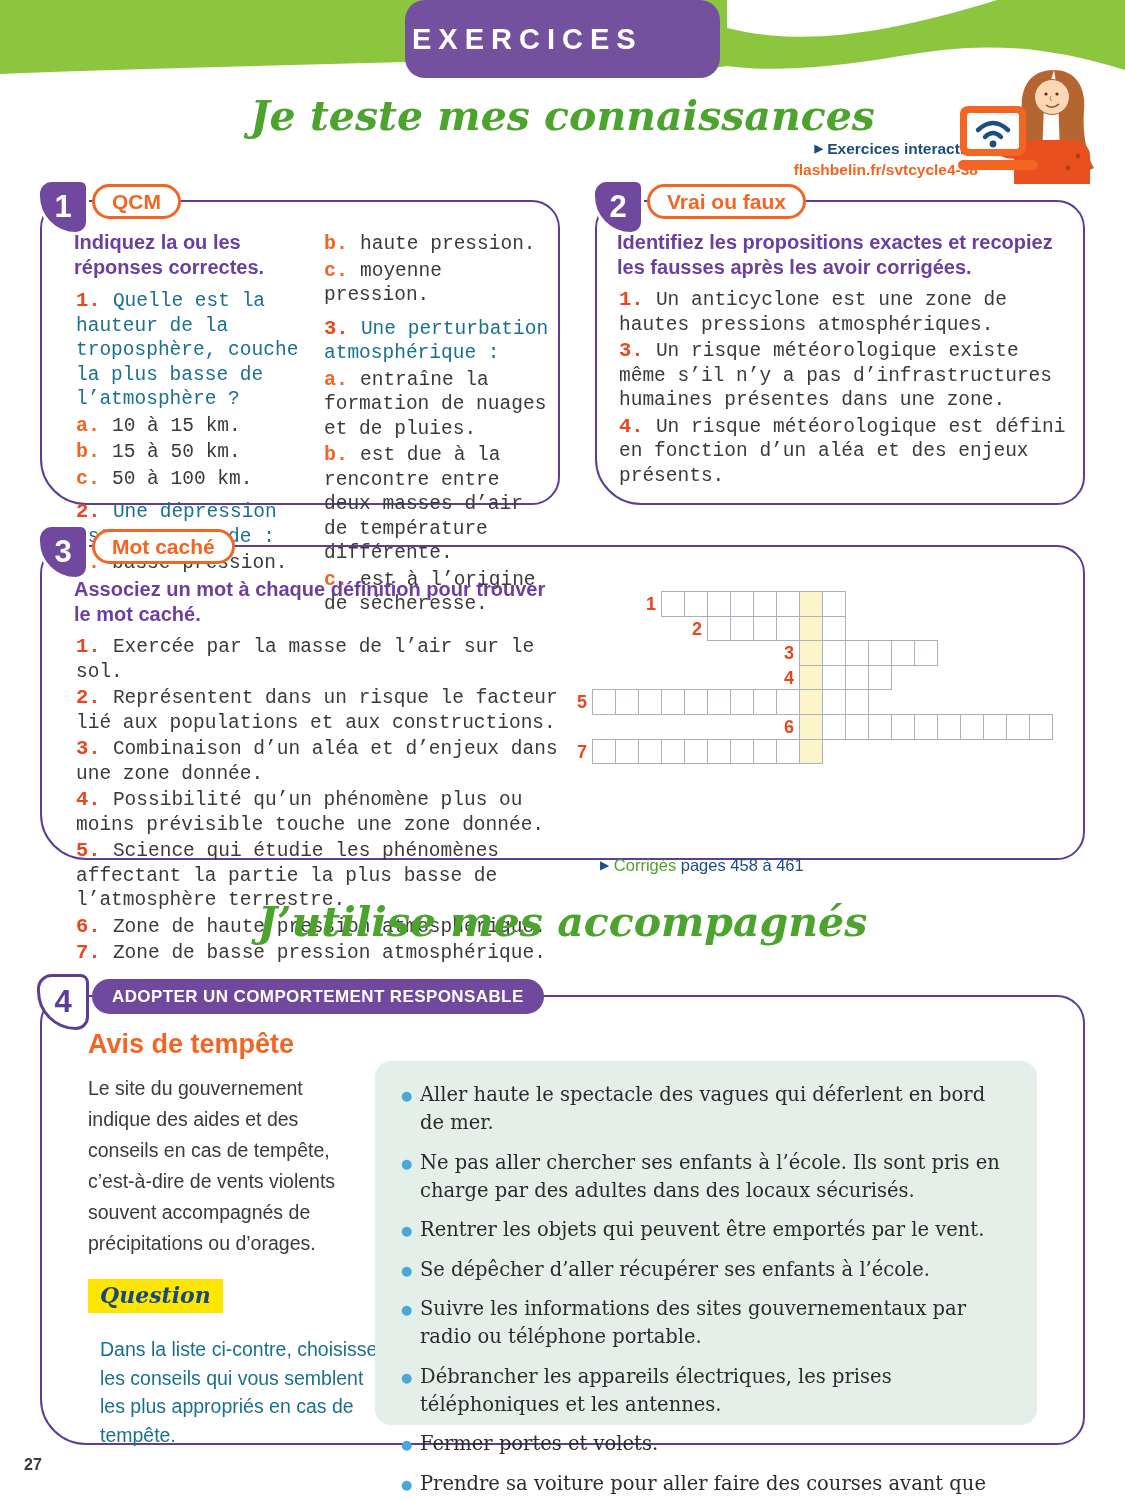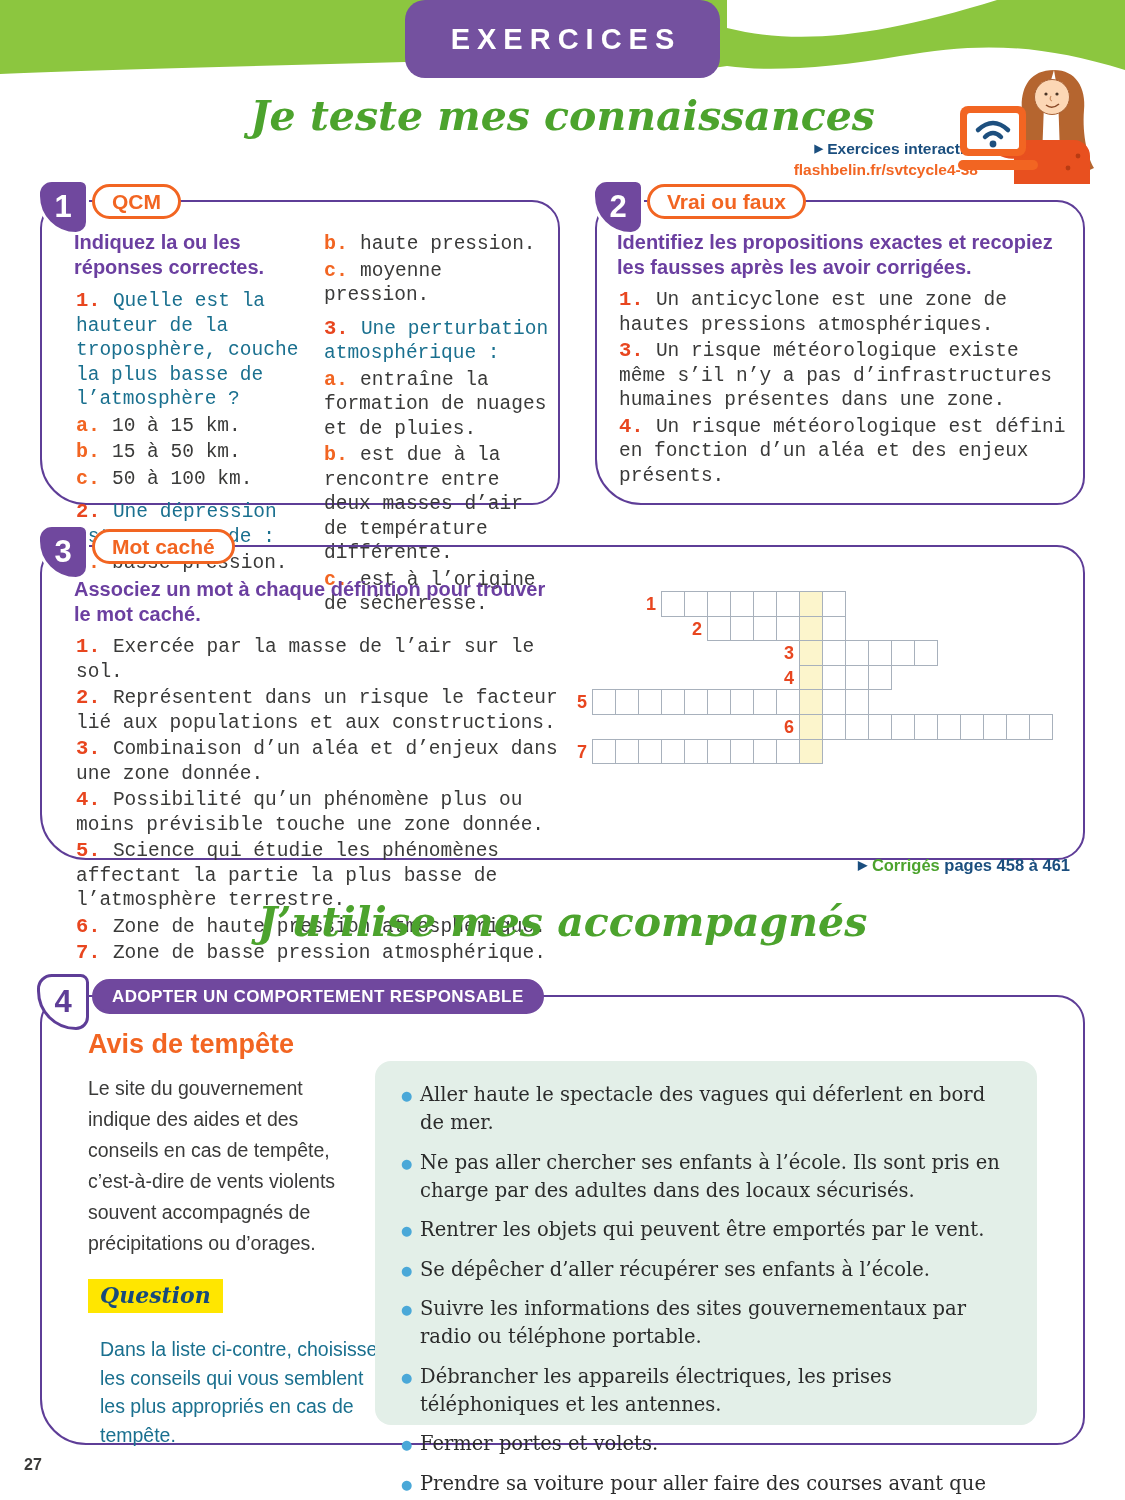--- a/index.html
+++ b/index.html
@@ -3,21 +3,21 @@
 <meta charset="utf-8">
 <style>
   html,body{margin:0;padding:0;background:#fff;}
   .page{position:relative;width:1125px;height:1500px;background:#fff;overflow:hidden;
         font-family:"Liberation Sans",sans-serif;-webkit-font-smoothing:antialiased;}
   .abs{position:absolute;}
 
   
   .band-svg{position:absolute;left:0;top:0;}
   .exo-banner{position:absolute;left:405px;top:0;width:315px;height:78px;background:#74519F;
-      border-radius:20px;display:flex;align-items:center;justify-content:center;}
+      border-radius:20px;display:flex;align-items:center;}
   .exo-banner span{color:#fff;font-size:29px;font-weight:600;letter-spacing:7px;padding-left:7px;}
   .big-title{position:absolute;left:0;width:1125px;text-align:center;color:#4CA32D;
       font-family:"DejaVu Serif",serif;font-style:italic;font-weight:bold;font-size:41px;}
   .weblink{position:absolute;left:690px;top:139px;width:288px;text-align:right;line-height:20px;}
   .weblink .l1{color:#1A4E7E;font-weight:bold;font-size:15.5px;}
   .weblink .arr{font-size:11px;position:relative;top:-2px;}
   .weblink .l2{color:#F26522;font-weight:bold;font-size:15.5px;display:block;}
 
   
   .exo{position:absolute;}
@@ -40,21 +40,21 @@
   .item.a{color:#3A3A39;}
   .item b.num{color:#E8461F;font-size:20.5px;}
   .item b.let{color:#F26522;font-size:20px;}
 
   
   .grid{position:absolute;}
   .gcell{position:absolute;width:24px;height:25.6px;background:#fff;border:1px solid #A8B1BC;box-sizing:border-box;}
   .gcell.yellow{background:#FCF5CC;}
   .gnum{position:absolute;width:26px;text-align:right;color:#E8461F;font-weight:bold;font-size:18px;line-height:24px;}
 
-  .corriges{position:absolute;left:600px;top:856px;width:470px;text-align:right;font-size:16.5px;font-weight:bold;}
+  .corriges{position:absolute;left:600px;top:856px;width:470px;text-align:left;font-size:16.5px;font-weight:normal;}
   .corriges .arr{color:#1A4E7E;font-size:12px;position:relative;top:-2px;}
   .corriges .green{color:#4CA32D;}
   .corriges .navy{color:#1A4E7E;}
 
   
   .avis{position:absolute;left:48px;top:52px;color:#F26522;font-weight:bold;font-size:27px;margin:0;}
   .intro{position:absolute;left:48px;top:96px;width:262px;color:#3A3A39;font-size:19.5px;line-height:31px;margin:0;}
   .qchip{position:absolute;left:48px;top:302px;background:#FFE600;color:#17497B;font-weight:bold;
       font-size:22px;padding:3px 12px 5px;font-family:"DejaVu Serif",serif;font-style:italic;}
   .qtext{position:absolute;left:48px;top:346px;width:292px;color:#1A708F;font-size:19.5px;line-height:28.5px;margin:12px;}

